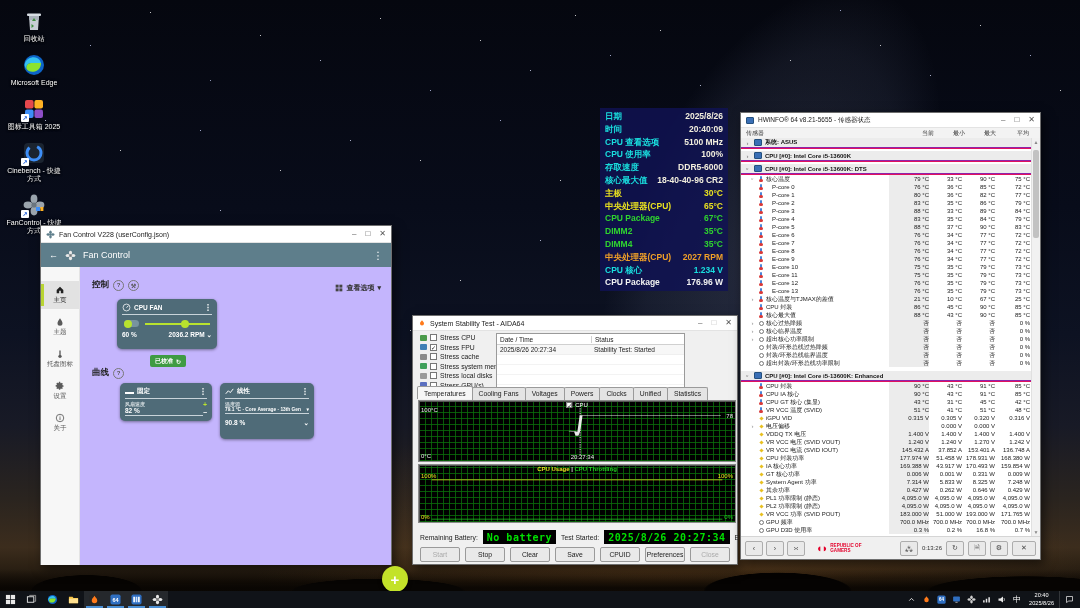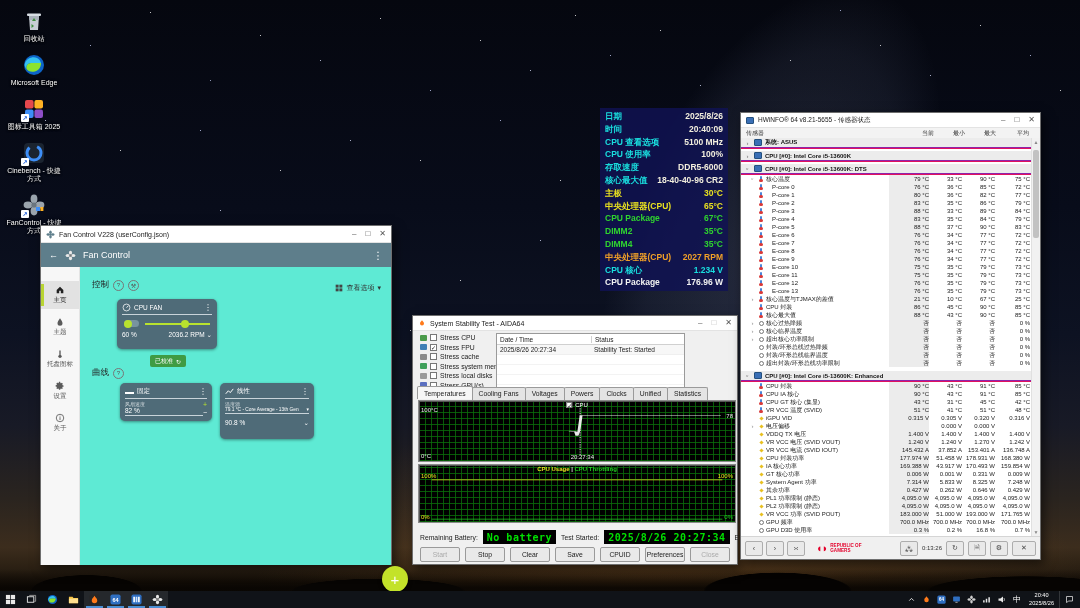--- a/index.html
+++ b/index.html
@@ -37,21 +37,21 @@
   .fc{left:40px;top:225px;width:352px;height:340px;background:#fff;}
   .fc .tbar{height:16px;}
   .fc-head{height:24px;background:#5e7e8b;color:#fff;display:flex;align-items:center;gap:7px;padding:0 8px;font-size:9px;}
   .fc-head .kebab{margin-left:auto;font-size:10px;}
   .fc-body{position:relative;display:flex;height:298px;}
   .fc-side{width:38px;background:#f7f7f7;border-right:1px solid #e4e4e4;display:flex;flex-direction:column;align-items:stretch;padding-top:14px;gap:4px;}
   .fc-item{position:relative;display:flex;flex-direction:column;align-items:center;gap:1px;padding:4px 0;color:#5a5a5a;font-size:6.5px;}
   .fc-item svg{width:10px;height:10px;}
   .fc-item.on{background:#e2e2e2;color:#222;}
   .fc-item.on::before{content:"";position:absolute;left:0;top:3px;bottom:3px;width:3px;background:#b8d433;}
-  .fc-main{position:relative;flex:1;background:#5eead4;}
+  .fc-main{position:relative;flex:1;background:#c4b5fd;font-weight:bold;}
   .fc-sec{position:absolute;display:flex;align-items:center;gap:4px;font-size:8.5px;color:#222;}
   .qcirc{width:9px;height:9px;border:1px solid #777;border-radius:50%;font-size:6px;color:#555;display:flex;align-items:center;justify-content:center;}
   .fc-view{position:absolute;right:10px;top:16px;display:flex;align-items:center;gap:3px;font-size:7px;color:#333;}
   .card{position:absolute;background:#4f6b78;border-radius:5px;color:#fff;padding:4px 5px;box-sizing:border-box;box-shadow:0 1px 3px rgba(0,0,0,.4);}
   .card-h{display:flex;align-items:center;gap:3px;border-bottom:1px solid #c9d4da;padding-bottom:2px;font-size:6.5px;}
   .card-h .kebab{margin-left:auto;font-size:8px;}
   .tgl{width:15px;height:7px;border-radius:4px;background:#78939f;position:relative;}
   .tgl::before{content:"";position:absolute;left:0;top:-0.5px;width:8px;height:8px;border-radius:50%;background:#b8e22e;}
   .sldr{flex:1;height:2px;background:#b8e22e;position:relative;margin-left:6px;}
   .sldr::before{content:"";position:absolute;left:55%;top:-3px;width:8px;height:8px;border-radius:50%;background:#b8e22e;}

